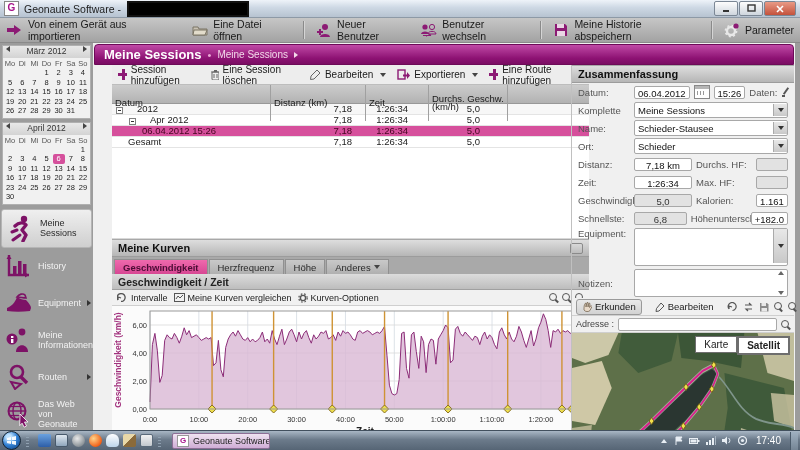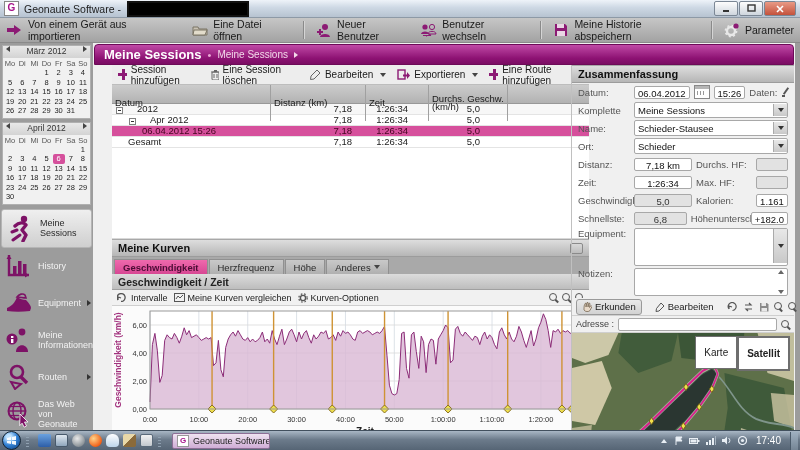--- a/index.html
+++ b/index.html
@@ -119,40 +119,40 @@
   .cal-ico:before{content:"";position:absolute;left:0;right:0;top:0;height:3px;background:#b5b5b5;}
   .cal-ico:after{content:"";position:absolute;left:2px;top:5px;width:8px;height:4px;
     background:repeating-linear-gradient(90deg,#999 0 1px,transparent 1px 3px);}
   .pencil-ico{width:10px;height:10px;position:relative;}
   .pencil-ico:before{content:"";position:absolute;left:4px;top:0;width:2px;height:8px;background:#555;transform:rotate(35deg);}
   .pencil-ico:after{content:"";position:absolute;left:1px;bottom:0;width:3px;height:2px;background:#555;}
   .stat-lbl2{width:56px;flex:none;color:#555;}
   #equip-row{align-items:flex-start;height:40px;padding-top:1px;}
   .big-box{flex:1;height:36px;background:#fff;border:1px solid #a8a8a8;border-radius:2px;position:relative;}
   .big-box .sel-arrow{position:absolute;right:0;top:0;height:34px;}
-  #notiz-row{align-items:flex-start;height:30px;}
+  #notiz-row{align-items:center;height:30px;}
   .note-box{flex:1;height:26px;background:#fff;border:1px solid #a8a8a8;border-radius:2px;position:relative;}
   .spin{position:absolute;right:1px;top:1px;width:10px;bottom:1px;display:flex;flex-direction:column;
     justify-content:space-between;align-items:center;}
   .spin i{width:0;height:0;border-left:3px solid transparent;border-right:3px solid transparent;}
   .spin .up{border-bottom:4px solid #666;}
   .spin .dn{border-top:4px solid #666;}
   
   #route-toolbar{height:17px;background:#f0f0f0;border-bottom:1px solid #cfcfcf;display:flex;
     align-items:center;gap:8px;padding:0 4px;font-size:9.5px;}
   .rt-btn{display:flex;align-items:center;gap:3px;padding:0 5px;height:14px;}
   .rt-btn.pressed{background:linear-gradient(#e9e9e9,#d2d2d2);border:1px solid #9a9a9a;border-radius:3px;}
   #route-toolbar .right-icons{margin-left:auto;display:flex;gap:5px;align-items:center;}
   #addr-row{height:16px;background:#f0f0f0;border-bottom:1px solid #cfcfcf;display:flex;
     align-items:center;gap:4px;padding:0 4px;font-size:9px;color:#444;}
   .addr-input{flex:1;height:11px;background:#fff;border:1px solid #a8a8a8;border-radius:2px;}
   #map{position:relative;height:147px;overflow:hidden;background:#5e7049;}
   #map svg{position:absolute;inset:0;}
   #map-type{position:absolute;top:3px;right:4px;display:flex;font-size:10px;}
-  .mt-btn{background:#fff;border:1px solid #6e6e6e;padding:8px 8px;height:15px;line-height:15px;color:#222;}
+  .mt-btn{background:#fff;border:1px solid #6e6e6e;padding:0 8px;height:15px;line-height:15px;color:#222;}
   .mt-btn.active{font-weight:bold;border-width:2px;}
   
   .mag{width:9px;height:9px;position:relative;}
   .mag:before{content:"";position:absolute;left:0;top:0;width:6px;height:6px;border:1.4px solid #555;border-radius:50%;}
   .mag:after{content:"";position:absolute;right:0;bottom:0;width:3.5px;height:1.6px;background:#555;transform:rotate(45deg);}
   
   #taskbar{position:absolute;left:0;bottom:0;width:800px;height:20px;
     background:linear-gradient(#a9b7c5,#6c7b8b 45%,#56listed657 100%);
     background:linear-gradient(#a9b7c5,#6c7b8b 45%,#566575);border-top:1px solid #42505e;
     display:flex;align-items:center;padding:0 2px;box-sizing:border-box;gap:3px;}

